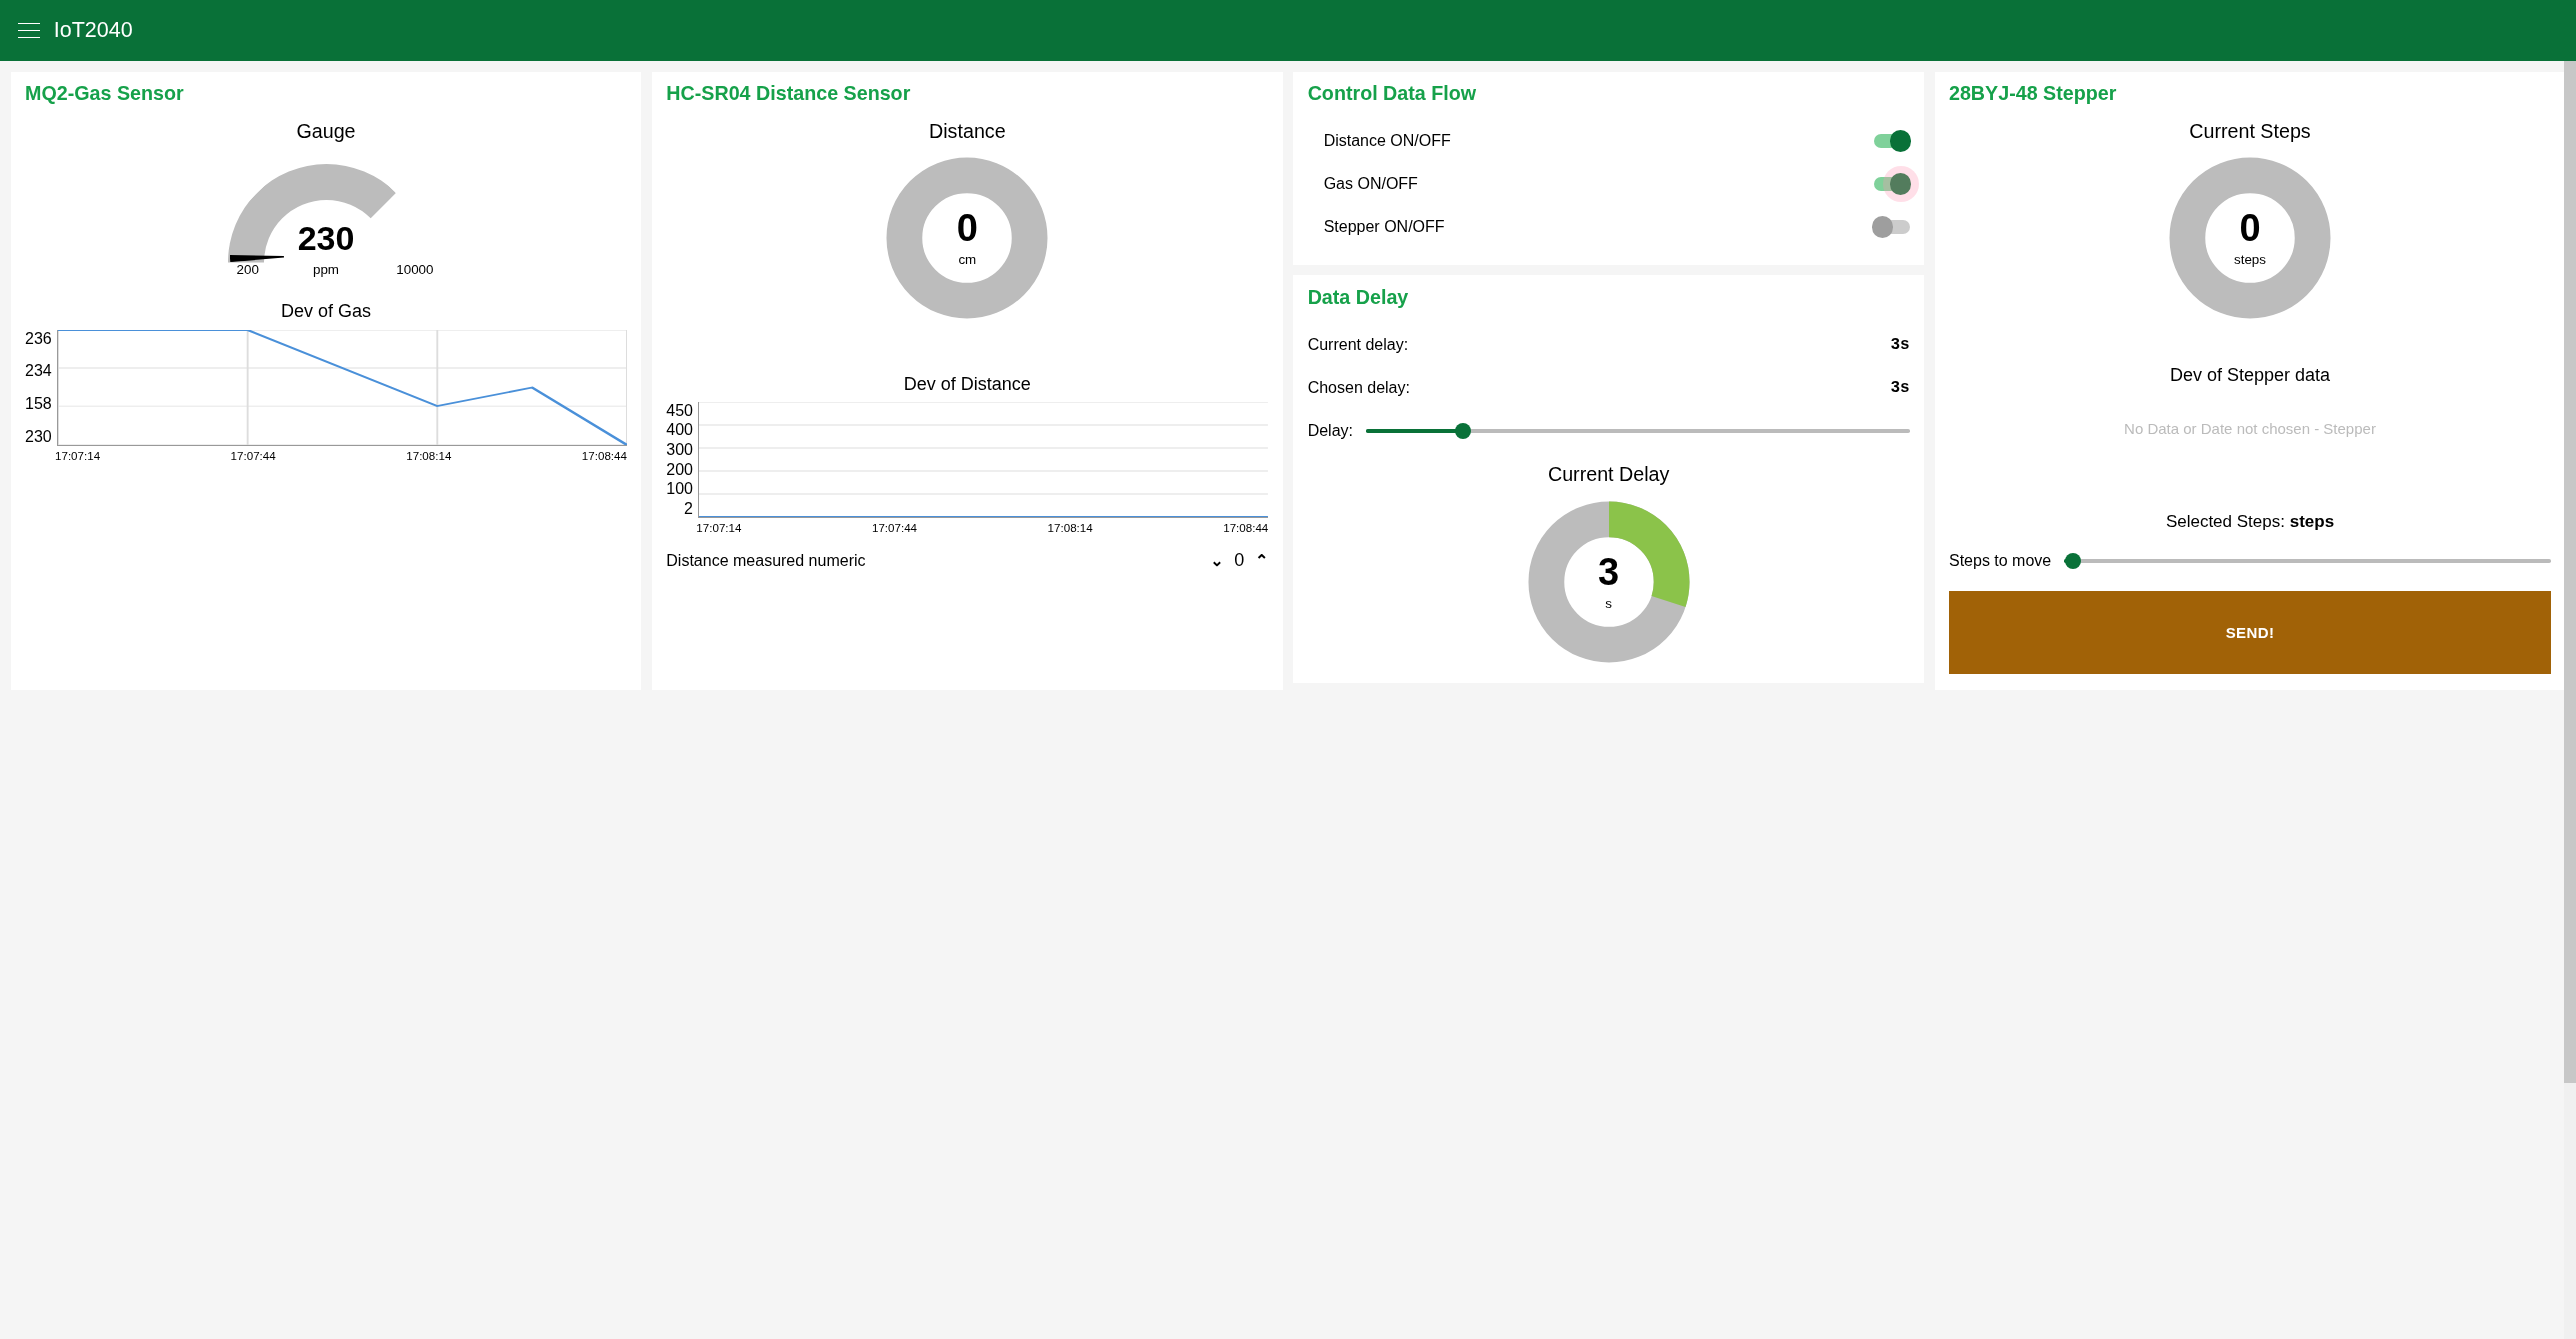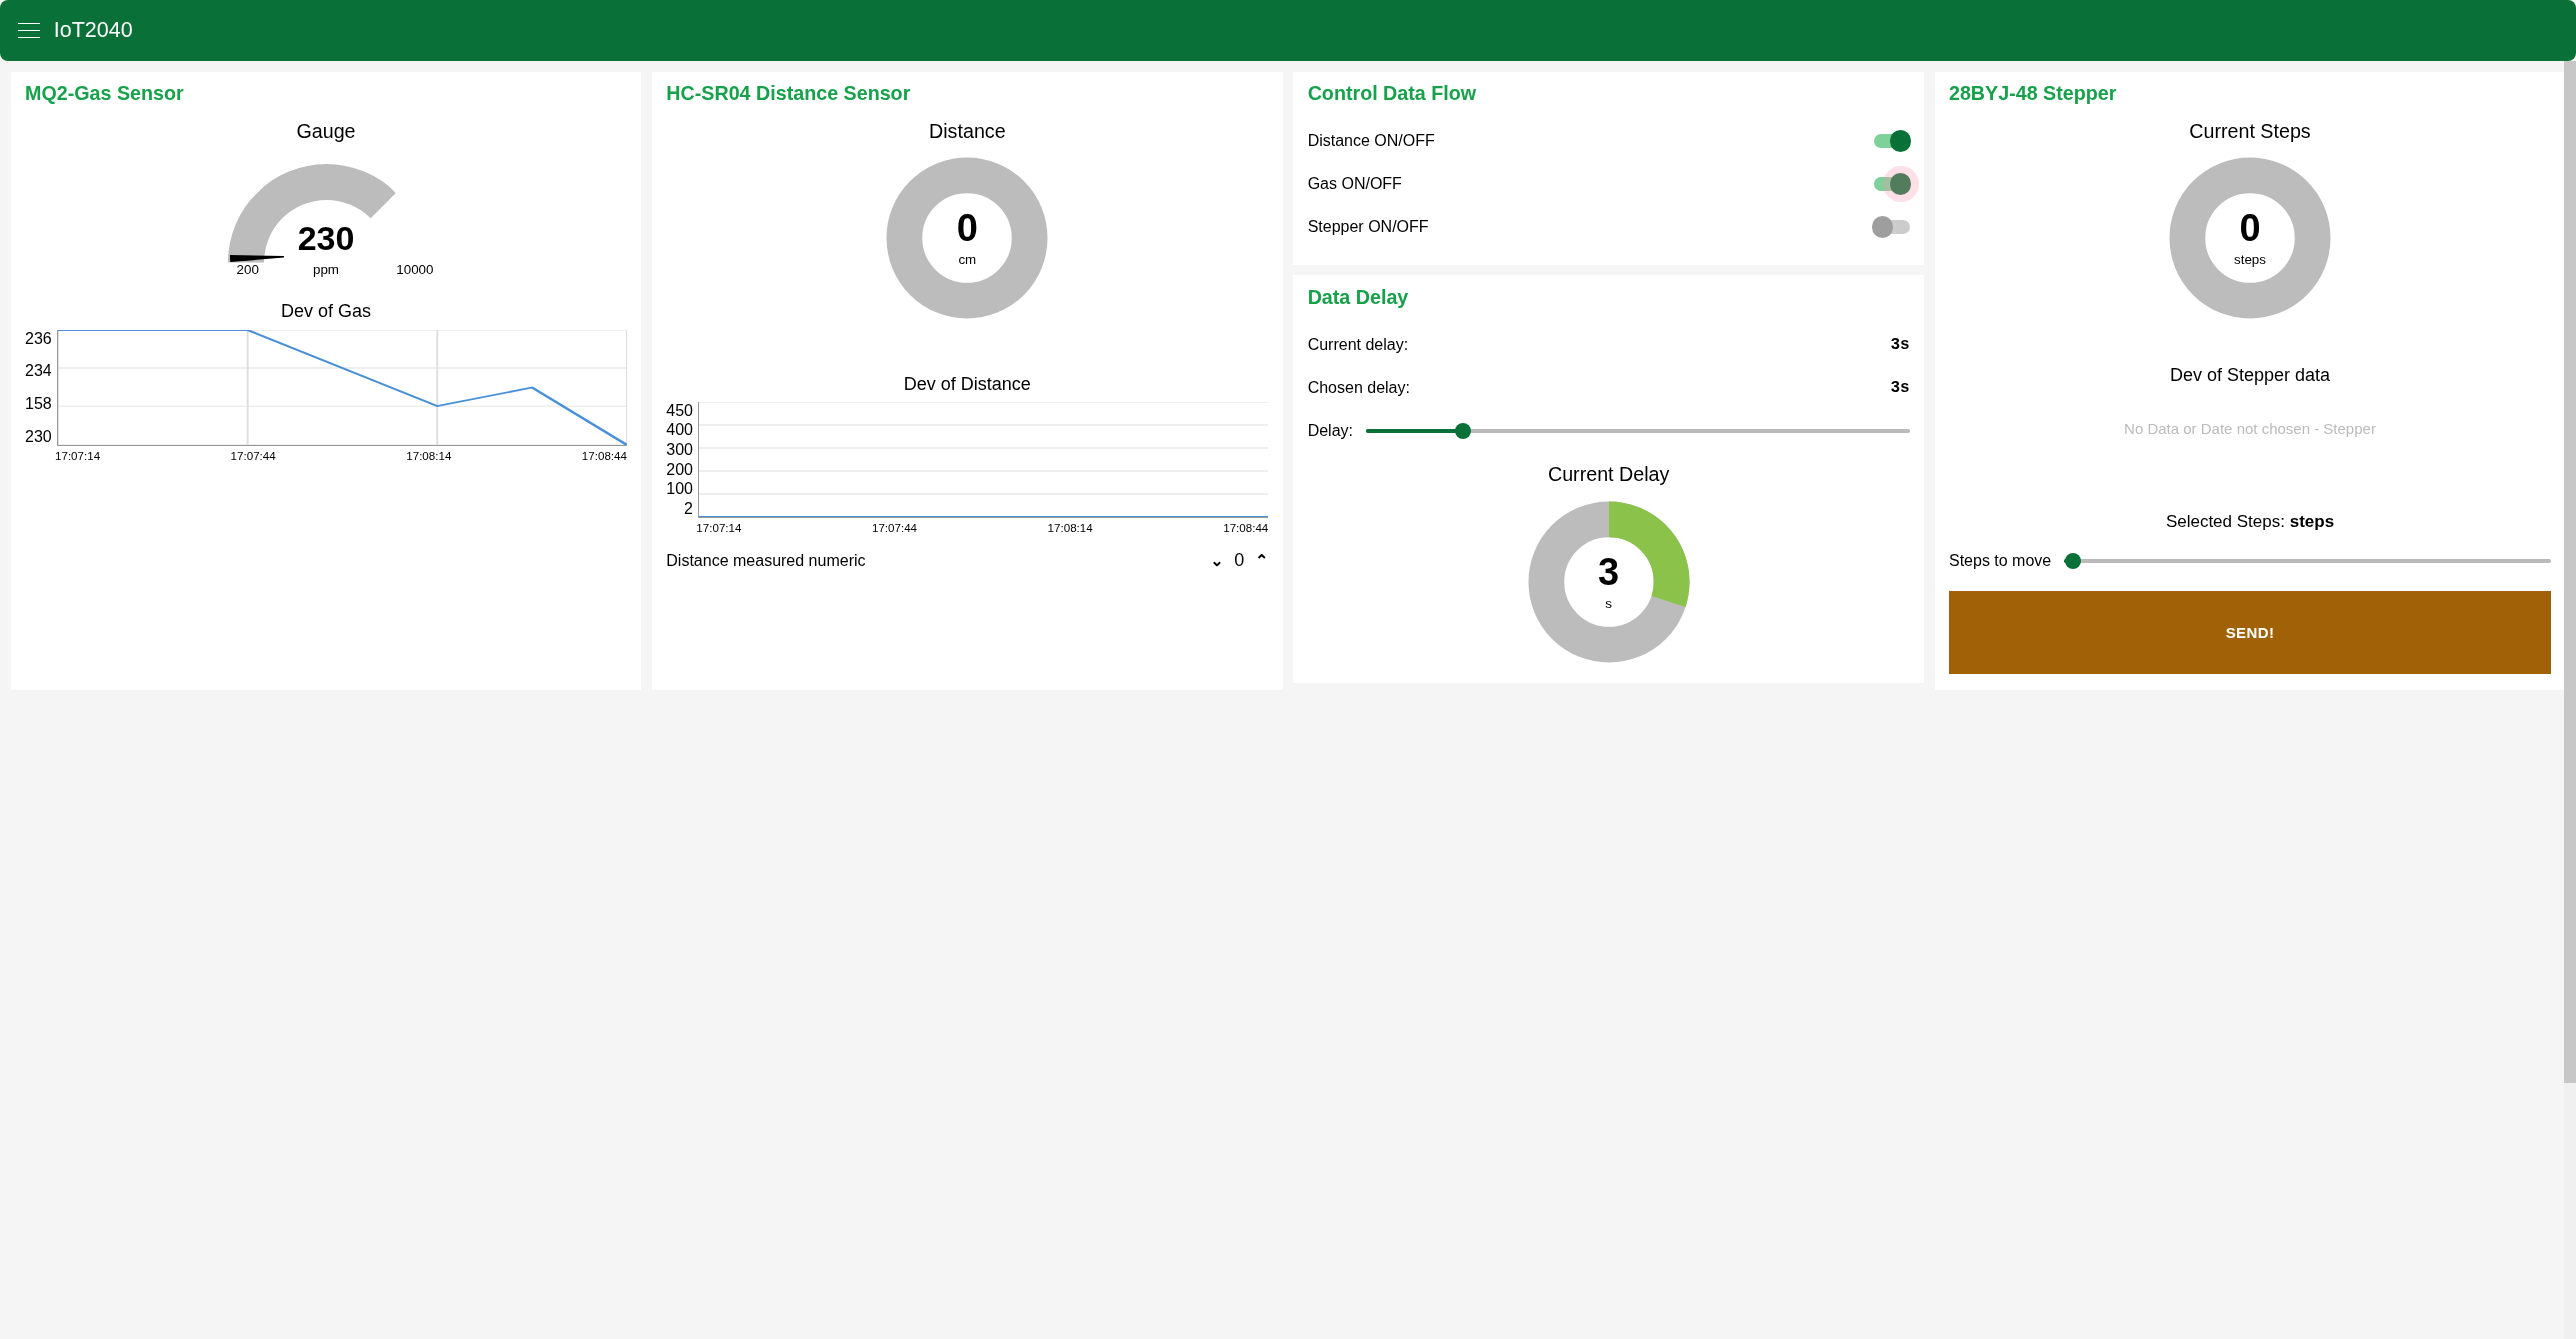--- a/index.html
+++ b/index.html
@@ -1,17 +1,17 @@
 <!DOCTYPE html>
 <html style="font-size:14.3px"><head>
 <meta charset="utf-8">
 <style>
 * { box-sizing: border-box; margin: 0; padding: 0; }
 body { font-family: -apple-system, Helvetica, Arial, sans-serif; background: #f5f5f5; overflow-x: hidden; }
-.header { background: #097138; height: 61px; display: flex; align-items: center; padding: 0 18px; border-radius: 8px; }
+.header { background: #097138; height: 61px; display: flex; align-items: center; padding: 0 18px; }
 .hamburger { width: 21.5px; height: 16px; display: flex; flex-direction: column; justify-content: space-between; margin-right: 14.3px; cursor: pointer; }
 .hamburger span { display: block; height: 1.8px; background: #fff; }
 .app-title { color: #fff; font-size: 21.5px; font-weight: 400; }
 .dashboard { display: grid; grid-template-columns: repeat(4, 1fr); gap: 10.7px; padding: 10.7px; }
 .panel { background: #fff; padding: 10.7px 14.3px 16px; }
 .panel-title { color: #16a14a; font-size: 19.7px; font-weight: 700; margin-bottom: 14.3px; }
 .subhead { font-size: 19.7px; font-weight: 400; text-align: center; margin: 10.7px 0 7.2px; }
 
 
 .gauge-wrap { display: flex; justify-content: center; margin-top: 21.5px; }
@@ -36,21 +36,21 @@
 .chart-title { text-align:center; font-size:18px; margin:14.3px 0 7.2px; }
 .chart-body { display:flex; }
 .chart-yaxis { display:flex; flex-direction:column; justify-content:space-between; font-size:16px; text-align:right; padding-right:5.4px; }
 .chart-plot { flex:1; position:relative; border:0.9px solid #999; border-top:none; border-right:none; }
 .chart-grid line { stroke:#ddd; stroke-width:1; }
 .chart-line { fill:none; stroke:#4a90d9; stroke-width:2; }
 .chart-xaxis { display:flex; justify-content:space-between; font-size:11.6px; margin-top:3.6px; padding-left:30px; }
 .chart-empty { color:#bbb; font-size:15px; text-align:center; padding:27px 0; }
 
 
-.switch-row { display:flex; justify-content:space-between; align-items:center; padding:12.5px 0; font-size:16px; }
+.switch-row { display:flex; justify-content:space-between; align-items:center; padding:12.5px 0; font-size:16px;margin-left:16px; }
 .switch { position:relative; width:36px; height:14.3px; background:#ccc; border-radius:7.2px; cursor:pointer; }
 .switch.on { background:#7fd19a; }
 .switch-knob { position:absolute; top:-3.6px; width:21.5px; height:21.5px; border-radius:50%; background:#9e9e9e; transition:left .1s; }
 .switch.on .switch-knob { background:#097138; left:16px; }
 .switch.off .switch-knob { left:-1.8px; }
 .switch.glow::after { content:''; position:absolute; top:-10.7px; left:9px; width:36px; height:36px; border-radius:50%; background:rgba(255,150,180,.3); }
 
 
 .kv { display:flex; justify-content:space-between; font-size:16px; padding:12.5px 0; }
 .kv .v { font-weight:700;font-family:Liberation Mono, monospace; }

